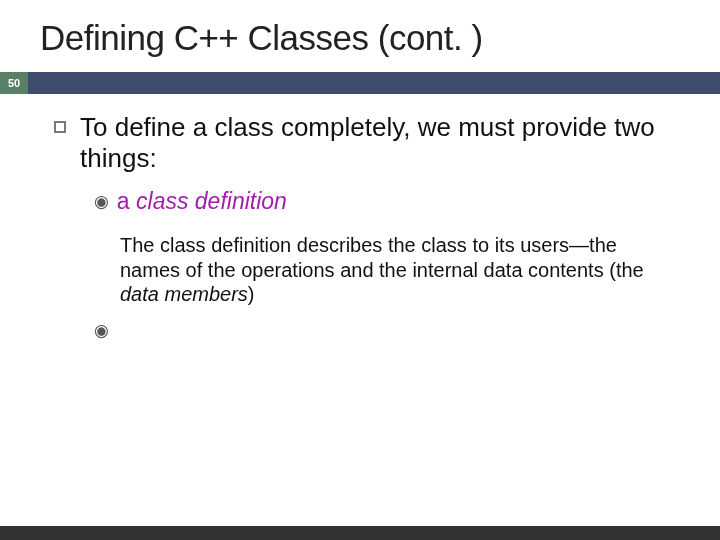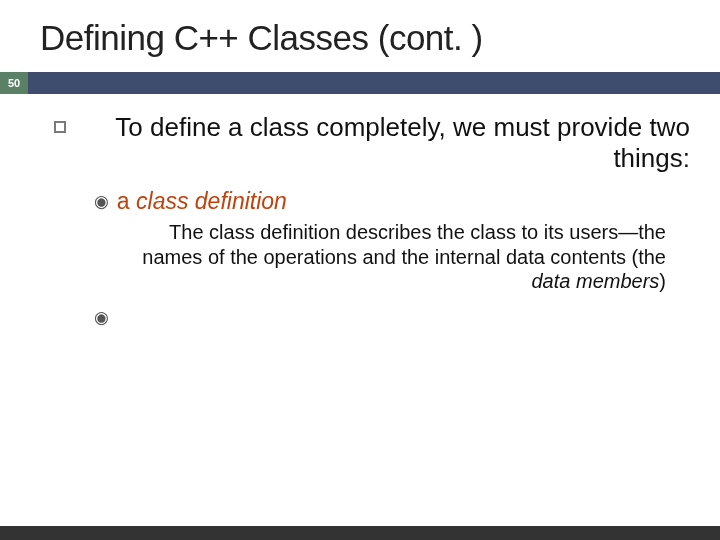--- a/index.html
+++ b/index.html
@@ -1,30 +1,30 @@
 <!DOCTYPE html>
 <html><head>
 <meta charset="utf-8">
 <style>
   * { margin: 0; padding: 0; box-sizing: border-box; }
   html, body { width: 720px; height: 540px; background: #fff; font-family: Arial, Helvetica, sans-serif; }
   .slide { width: 720px; height: 540px; position: relative; background: #fff; }
   .title { font-size: 35px; color: #222; padding: 18px 0 0 40px; font-weight: 400; letter-spacing: -0.5px; }
   .divider-bar { margin-top: 14px; height: 22px; width: 100%; background: #3e4d6d; display: flex; align-items: center; }
   .slide-number-box { width: 28px; height: 22px; background: #5a8066; color: #fff; font-size: 11px; display: flex; align-items: center; justify-content: center; font-weight: bold; }
-  .content { padding: 18px 30px 0 54px; text-align: right; }
+  .content { padding: 18px 30px 0 54px; }
   .bullet-row { display: flex; align-items: flex-start; margin-bottom: 14px; }
   .bullet-square { width: 12px; height: 12px; border: 2px solid #7a7a7a; flex: 0 0 auto; margin-top: 9px; margin-right: 14px; }
   .bullet-text { font-size: 26px; color: #111; line-height: 1.2; }
   .sub-block { margin-left: 40px; margin-bottom: 10px; }
   .sub-row { display: flex; align-items: flex-start; }
   .sub-bullet { display: inline-block; font-size: 17px; color: #555; margin-top: 3px; margin-right: 8px; flex: 0 0 auto; }
-  .sub-text { font-size: 23px; color: #c2410c; }
+  .sub-text { font-size: 23px; color: #a21caf; }
   .sub-text .italic { font-style: italic; }
-  .sub-desc { margin-left: 26px; margin-top: 5px; font-size: 20px; color: #111; line-height: 1.22; padding-right: 24px; }
+  .sub-desc { margin-left: 26px; margin-top: 18px; font-size: 20px; color: #111; line-height: 1.22; padding-right: 24px; }
   .sub-desc .italic { font-style: italic; }
   .nav-strip { position: absolute; left: 0; bottom: 0; width: 100%; height: 14px; background: #333; }
 </style>
 </head>
 <body>
 
 <div class="slide">
 
   <div class="title">Defining C++ Classes (cont. )</div>
 

